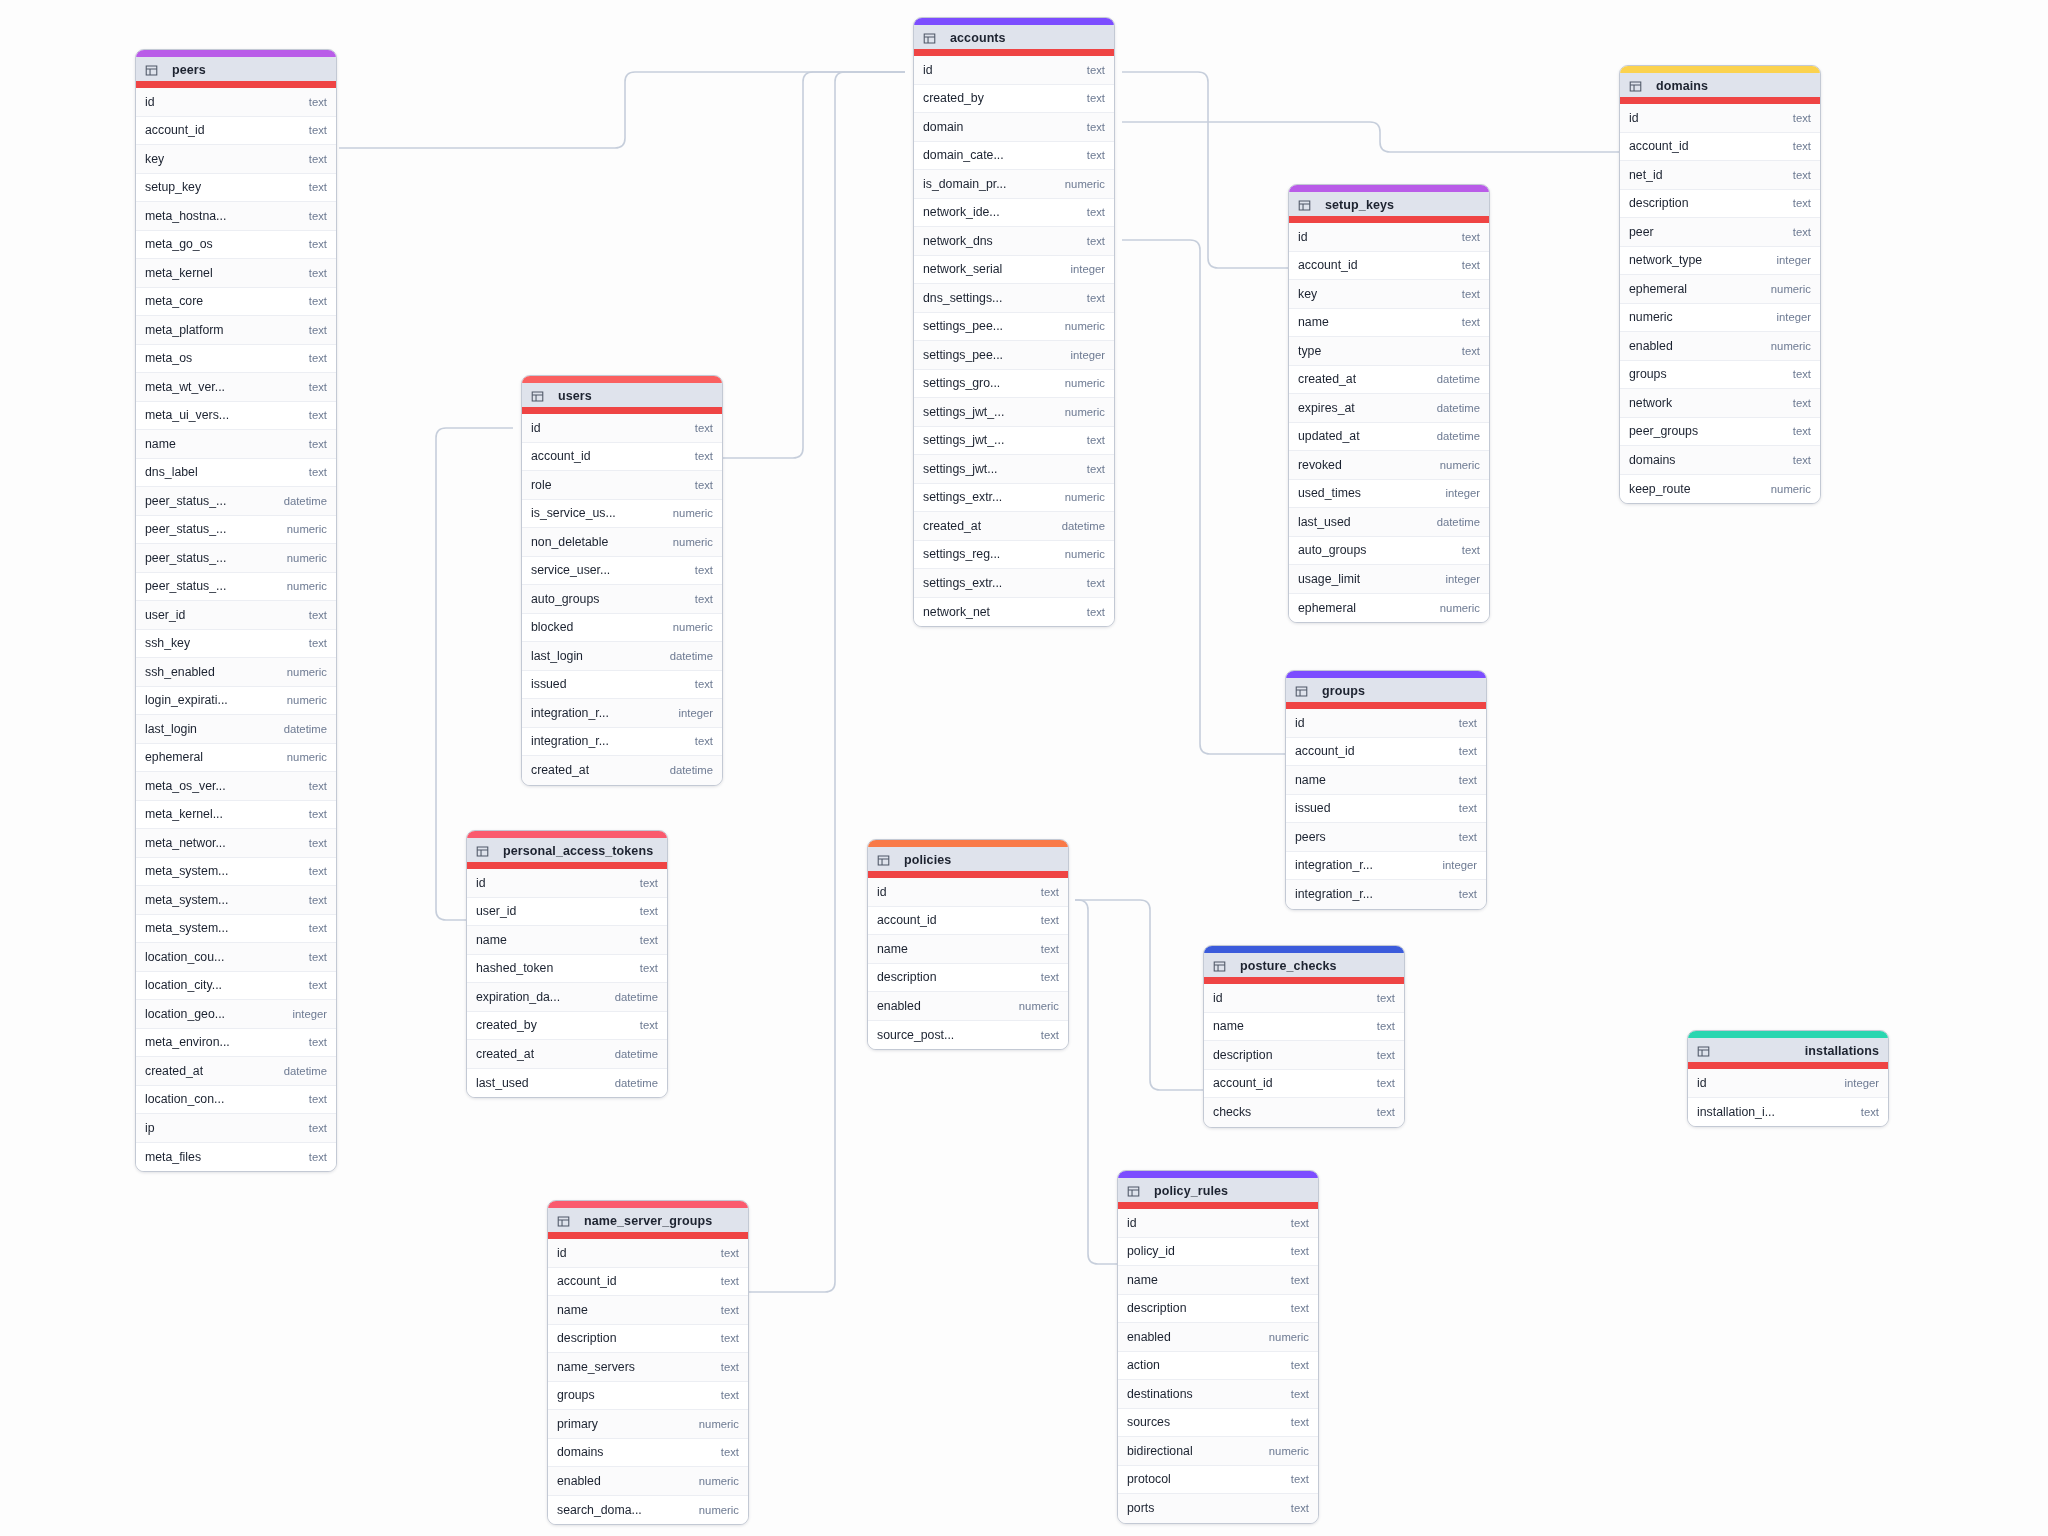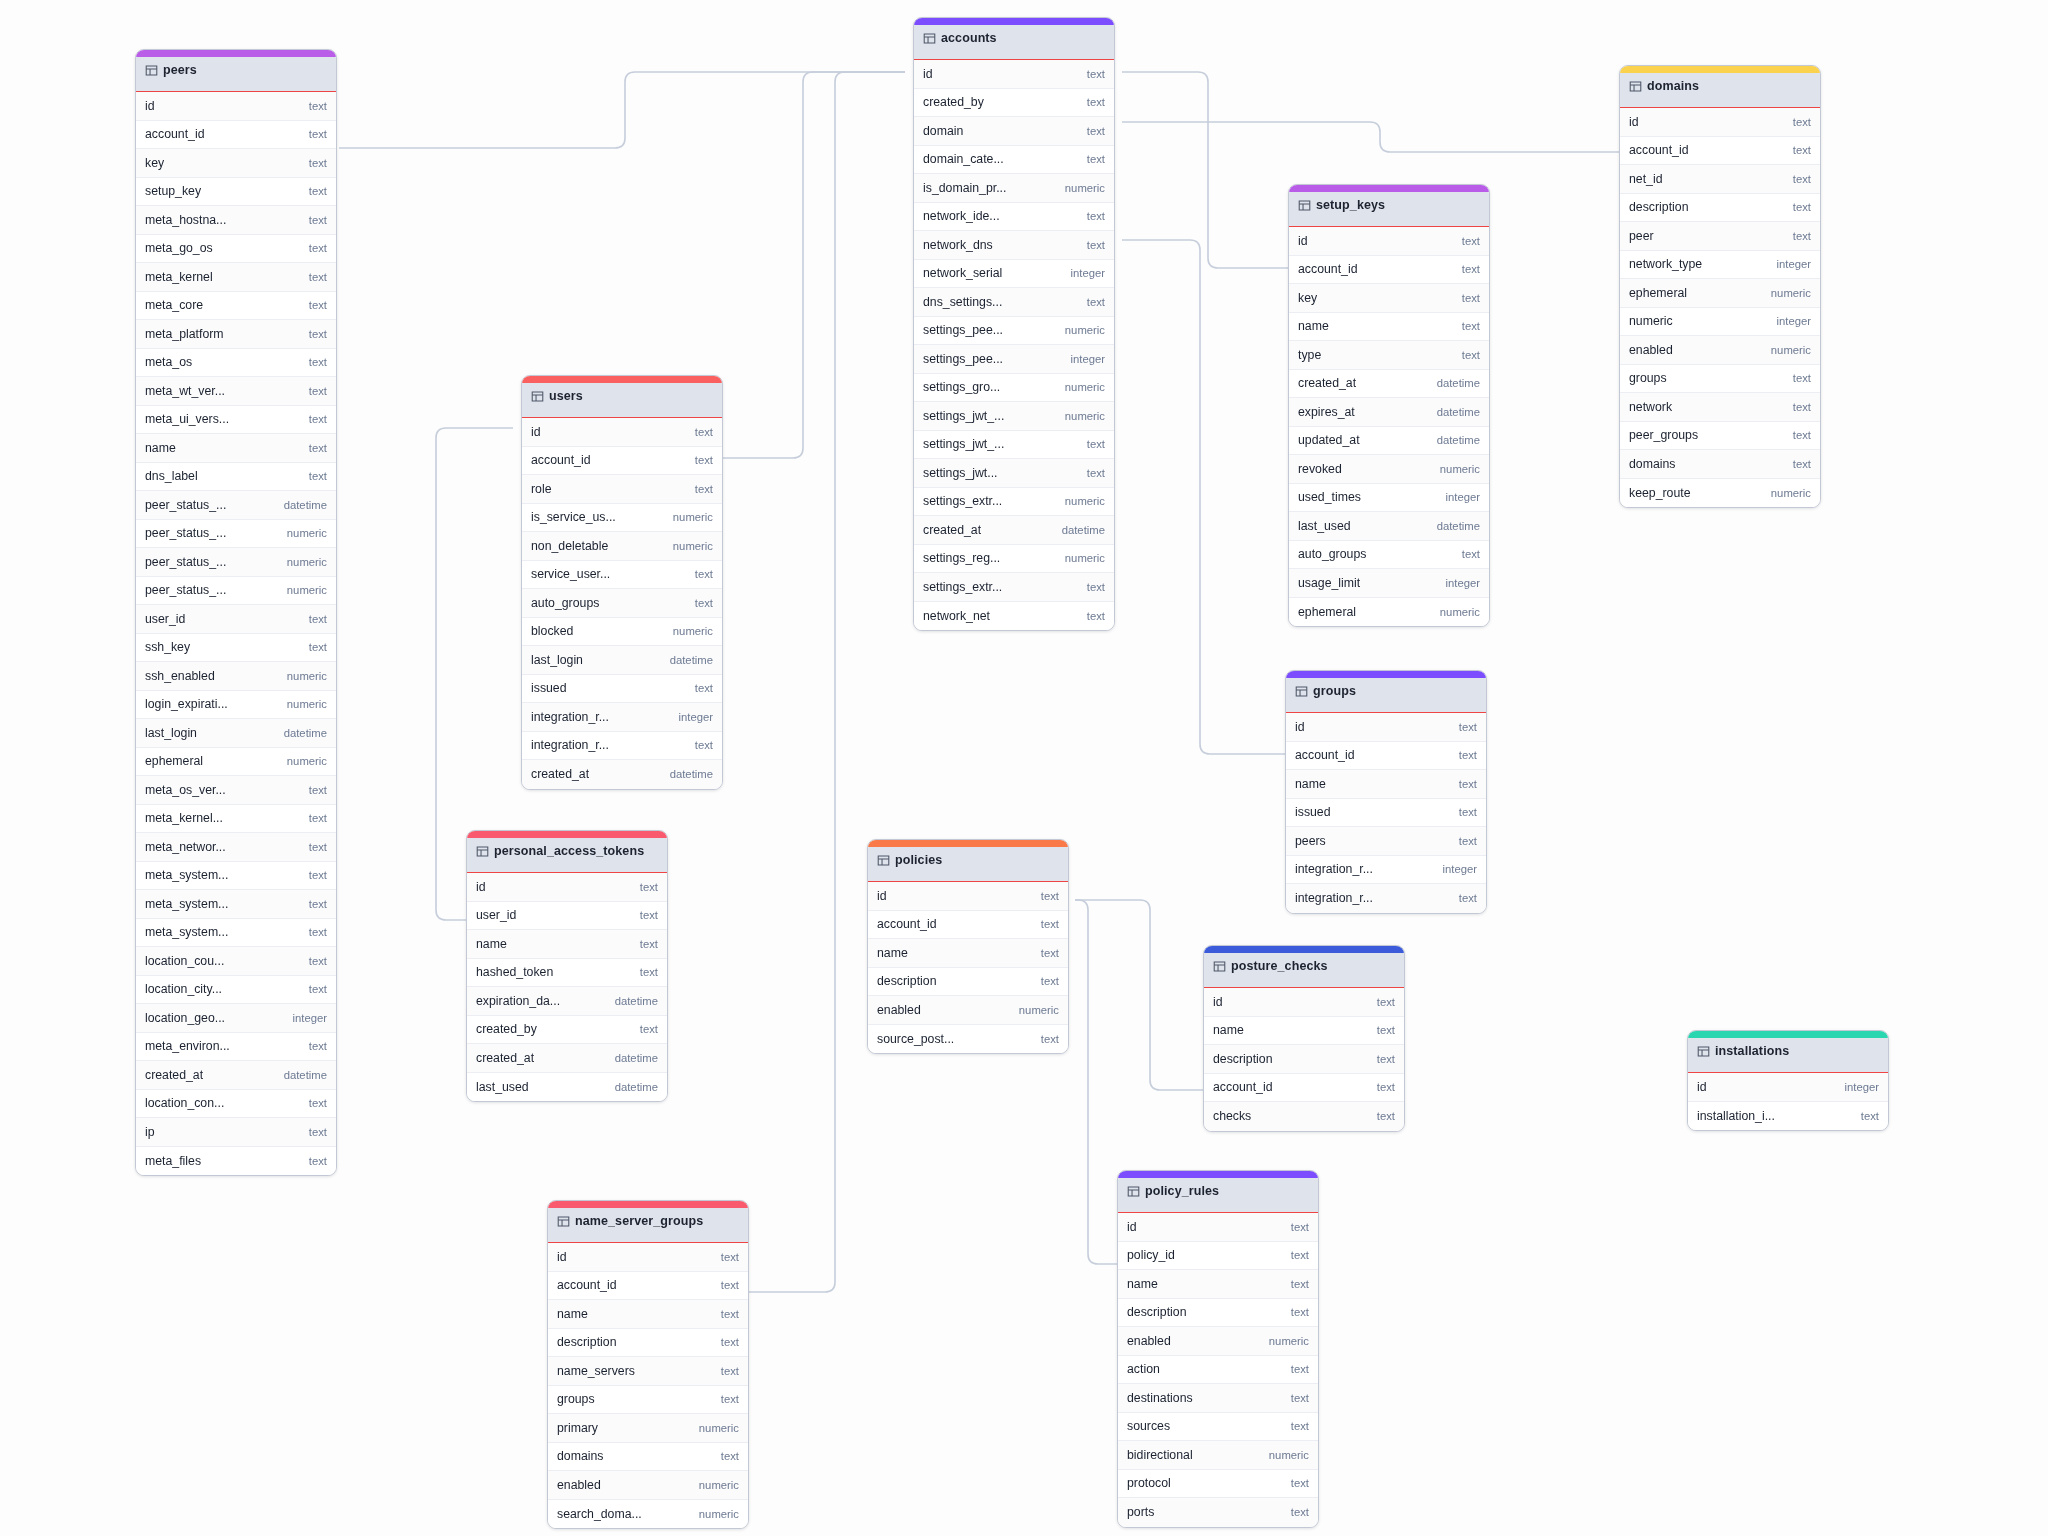--- a/index.html
+++ b/index.html
@@ -29,24 +29,24 @@
     box-shadow: 0 1px 3px rgba(30,40,60,0.13);
     overflow: hidden;
   }
   .accent {
     height: 7px;
     width: 100%;
   }
   .node-header {
     display: flex;
     align-items: center;
-    gap: 5px;
+    gap: 14px;
     background: #dfe3ec;
-    padding: 6px 9px 14px 9px;
-    border-bottom: 1px solid #ef4444;
+    padding: 6px 9px 4px 9px;
+    border-bottom: 7px solid #ef4444;
   }
   .node-title {
     font-size: 12.5px;
     font-weight: bold;
     color: #1d2330;
     letter-spacing: 0.1px;
     white-space: nowrap;
   }
   .tbl-icon { width: 13px; height: 13px; display:block; flex: 0 0 13px; }
   .row {
@@ -788,21 +788,21 @@
         <span class="col-name">protocol</span>
         <span class="col-type" style="color: rgb(109, 122, 146);">text</span>
       </div>
       <div class="row">
         <span class="col-name">ports</span>
         <span class="col-type" style="color: rgb(109, 122, 146);">text</span>
       </div>
     </div>
     <div class="table-node" style="left: 1687px; top: 1030px; width: 202px;">
       <div class="accent" style="background: rgb(42, 214, 176);"></div>
-      <div class="node-header" style="background: rgb(223, 227, 236);">
+      <div class="node-header" style="background: rgb(223, 227, 236); justify-content: space-between;">
         <svg viewBox="0 0 16 16" class="tbl-icon">
           <path d="M1.5 2.5h13v11h-13z" fill="none" stroke="#4e5766" stroke-width="1.3"></path>
           <path d="M1.5 6.2h13" stroke="#4e5766" stroke-width="1.3"></path>
           <path d="M6.2 6.2v7.3" stroke="#4e5766" stroke-width="1.3"></path>
         </svg>
         <span class="node-title">installations</span>
       </div>
       <div class="row">
         <span class="col-name">id</span>
         <span class="col-type" style="color: rgb(109, 122, 146);">integer</span>

